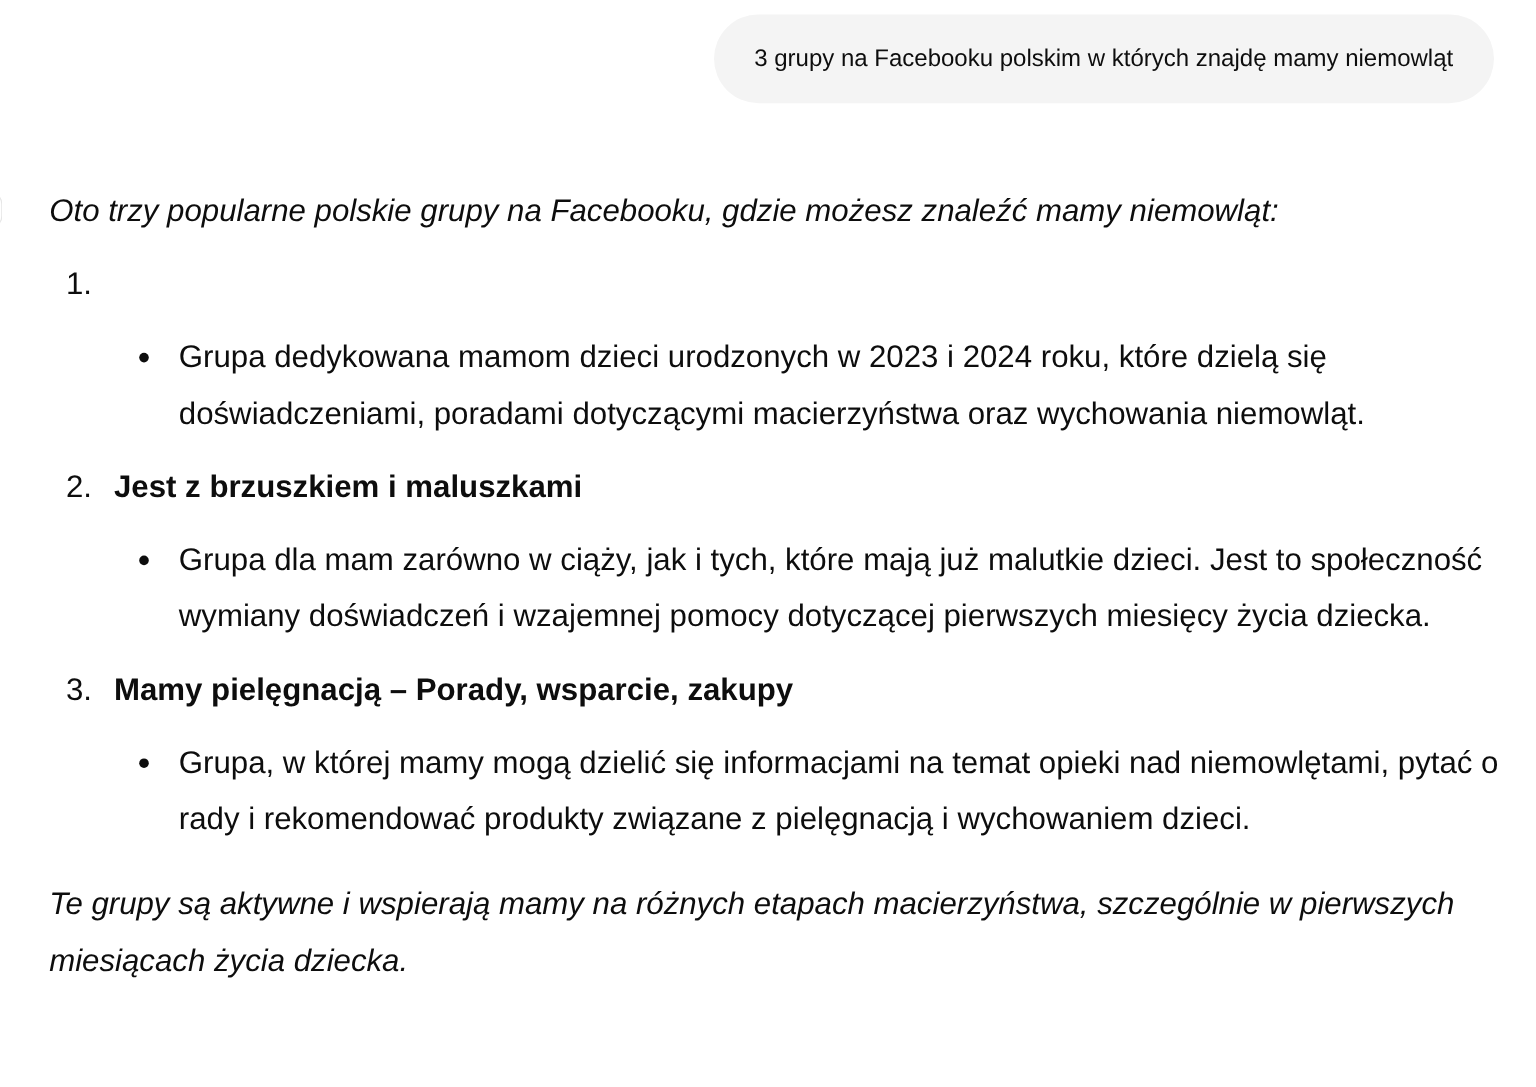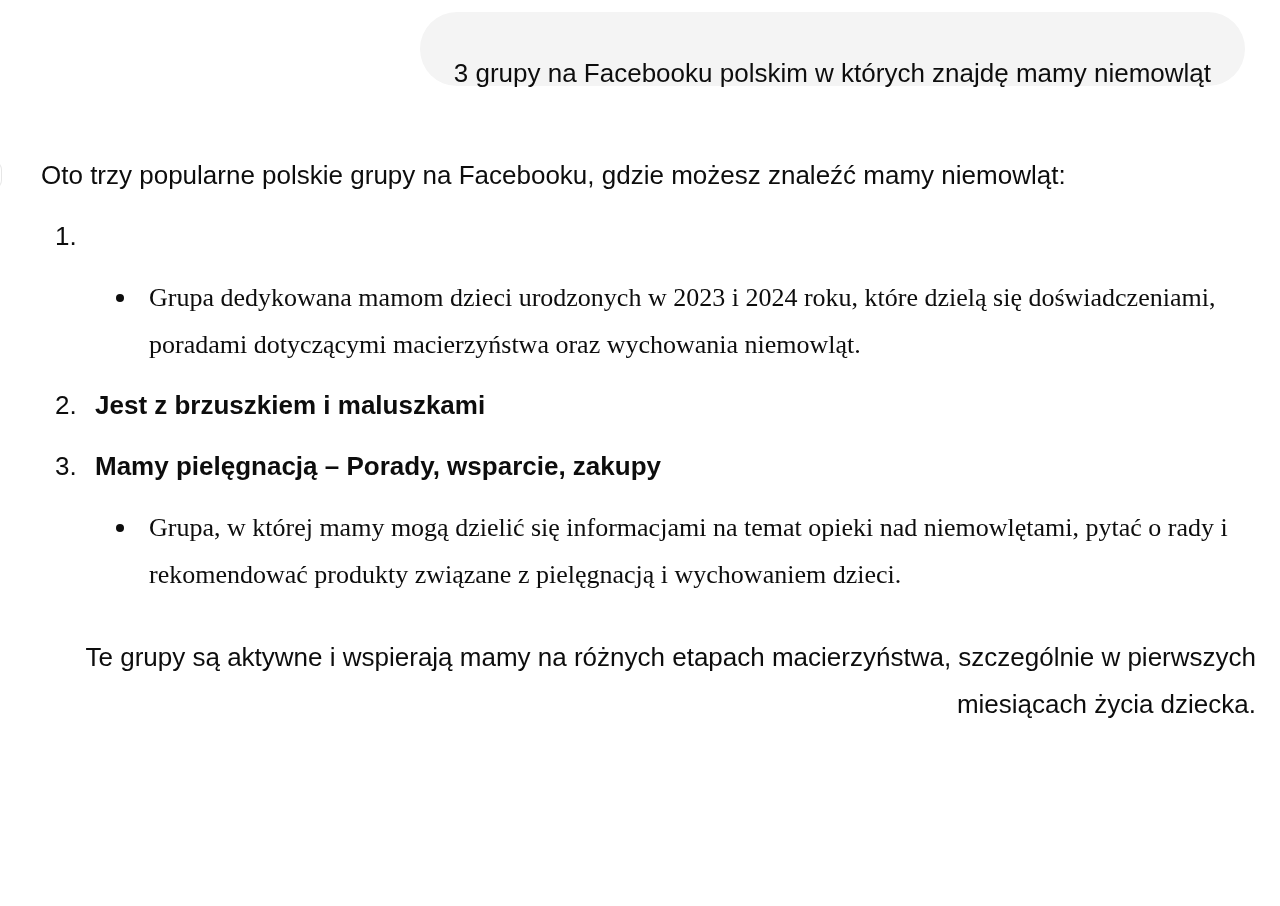--- a/index.html
+++ b/index.html
@@ -22,22 +22,22 @@
       display: flex;
       justify-content: flex-end;
     }
     .user-bubble {
       background: #f4f4f4;
       border-radius: 37px;
       height: 74px;
       box-sizing: border-box;
       padding: 0 34px;
       display: flex;
-      align-items: flex-end;
-      font-size: 26px;
+      align-items: center;
+      font-size: 20px;
       line-height: 1;
       color: #0d0d0d;
       white-space: nowrap;
     }
     .assistant {
       position: absolute;
       top: 152px;
       left: 41px;
       width: 1215px;
       font-size: 26px;
@@ -47,21 +47,21 @@
       position: absolute;
       left: -8px;
       top: 160px;
       width: 10px;
       height: 30px;
       border-radius: 0 15px 15px 0;
       border: 1px solid #e6e6e6;
       border-left: none;
       box-sizing: border-box;
     }
-    p { margin: 0; }
+    p { margin: 0; font-style: italic; }
     .intro { margin-bottom: 14px; }
     ol.groups {
       list-style: none;
       margin: 0;
       padding: 0;
     }
     .group { margin-bottom: 14px; }
     .group-title {
       display: flex;
       font-weight: bold;
@@ -71,33 +71,32 @@
       text-align: left;
       padding-left: 14px;
       box-sizing: border-box;
       font-weight: normal;
     }
     ul.desc {
       list-style: none;
       margin: 14px 0 0 0;
       padding: 0 0 0 108px;
       position: relative;
-      font-family: Liberation Serif, serif;
     }
     ul.desc li { position: relative; }
     .bullet {
       position: absolute;
       left: -33px;
       top: 20px;
       width: 8px;
       height: 8px;
       border-radius: 50%;
       background: #0d0d0d;
     }
-    .outro { margin-top: 36px; text-align: right; }
+    .outro { margin-top: 24px; }
   </style>
 </head>
 <body>
 
 <div>
 
   <div class="user-row">
     <div class="user-bubble">
       <span>3 grupy na Facebooku polskim w których znajdę mamy niemowląt</span>
     </div>
@@ -119,20 +118,26 @@
             <span>Grupa dedykowana mamom dzieci urodzonych w 2023 i 2024 roku, które dzielą się doświadczeniami, poradami dotyczącymi macierzyństwa oraz wychowania niemowląt.</span>
           </li>
         </ul>
       </li>
 
       <li class="group">
         <div class="group-title">
           <span class="group-num">2.</span>
           <span>Jest z brzuszkiem i maluszkami</span>
         </div>
+        <ul class="desc">
+          <li>
+            <span class="bullet"></span>
+            <span>Grupa dla mam zarówno w ciąży, jak i tych, które mają już malutkie dzieci. Jest to społeczność wymiany doświadczeń i wzajemnej pomocy dotyczącej pierwszych miesięcy życia dziecka.</span>
+          </li>
+        </ul>
       </li>
 
       <li class="group">
         <div class="group-title">
           <span class="group-num">3.</span>
           <span>Mamy pielęgnacją – Porady, wsparcie, zakupy</span>
         </div>
         <ul class="desc">
           <li>
             <span class="bullet"></span>

